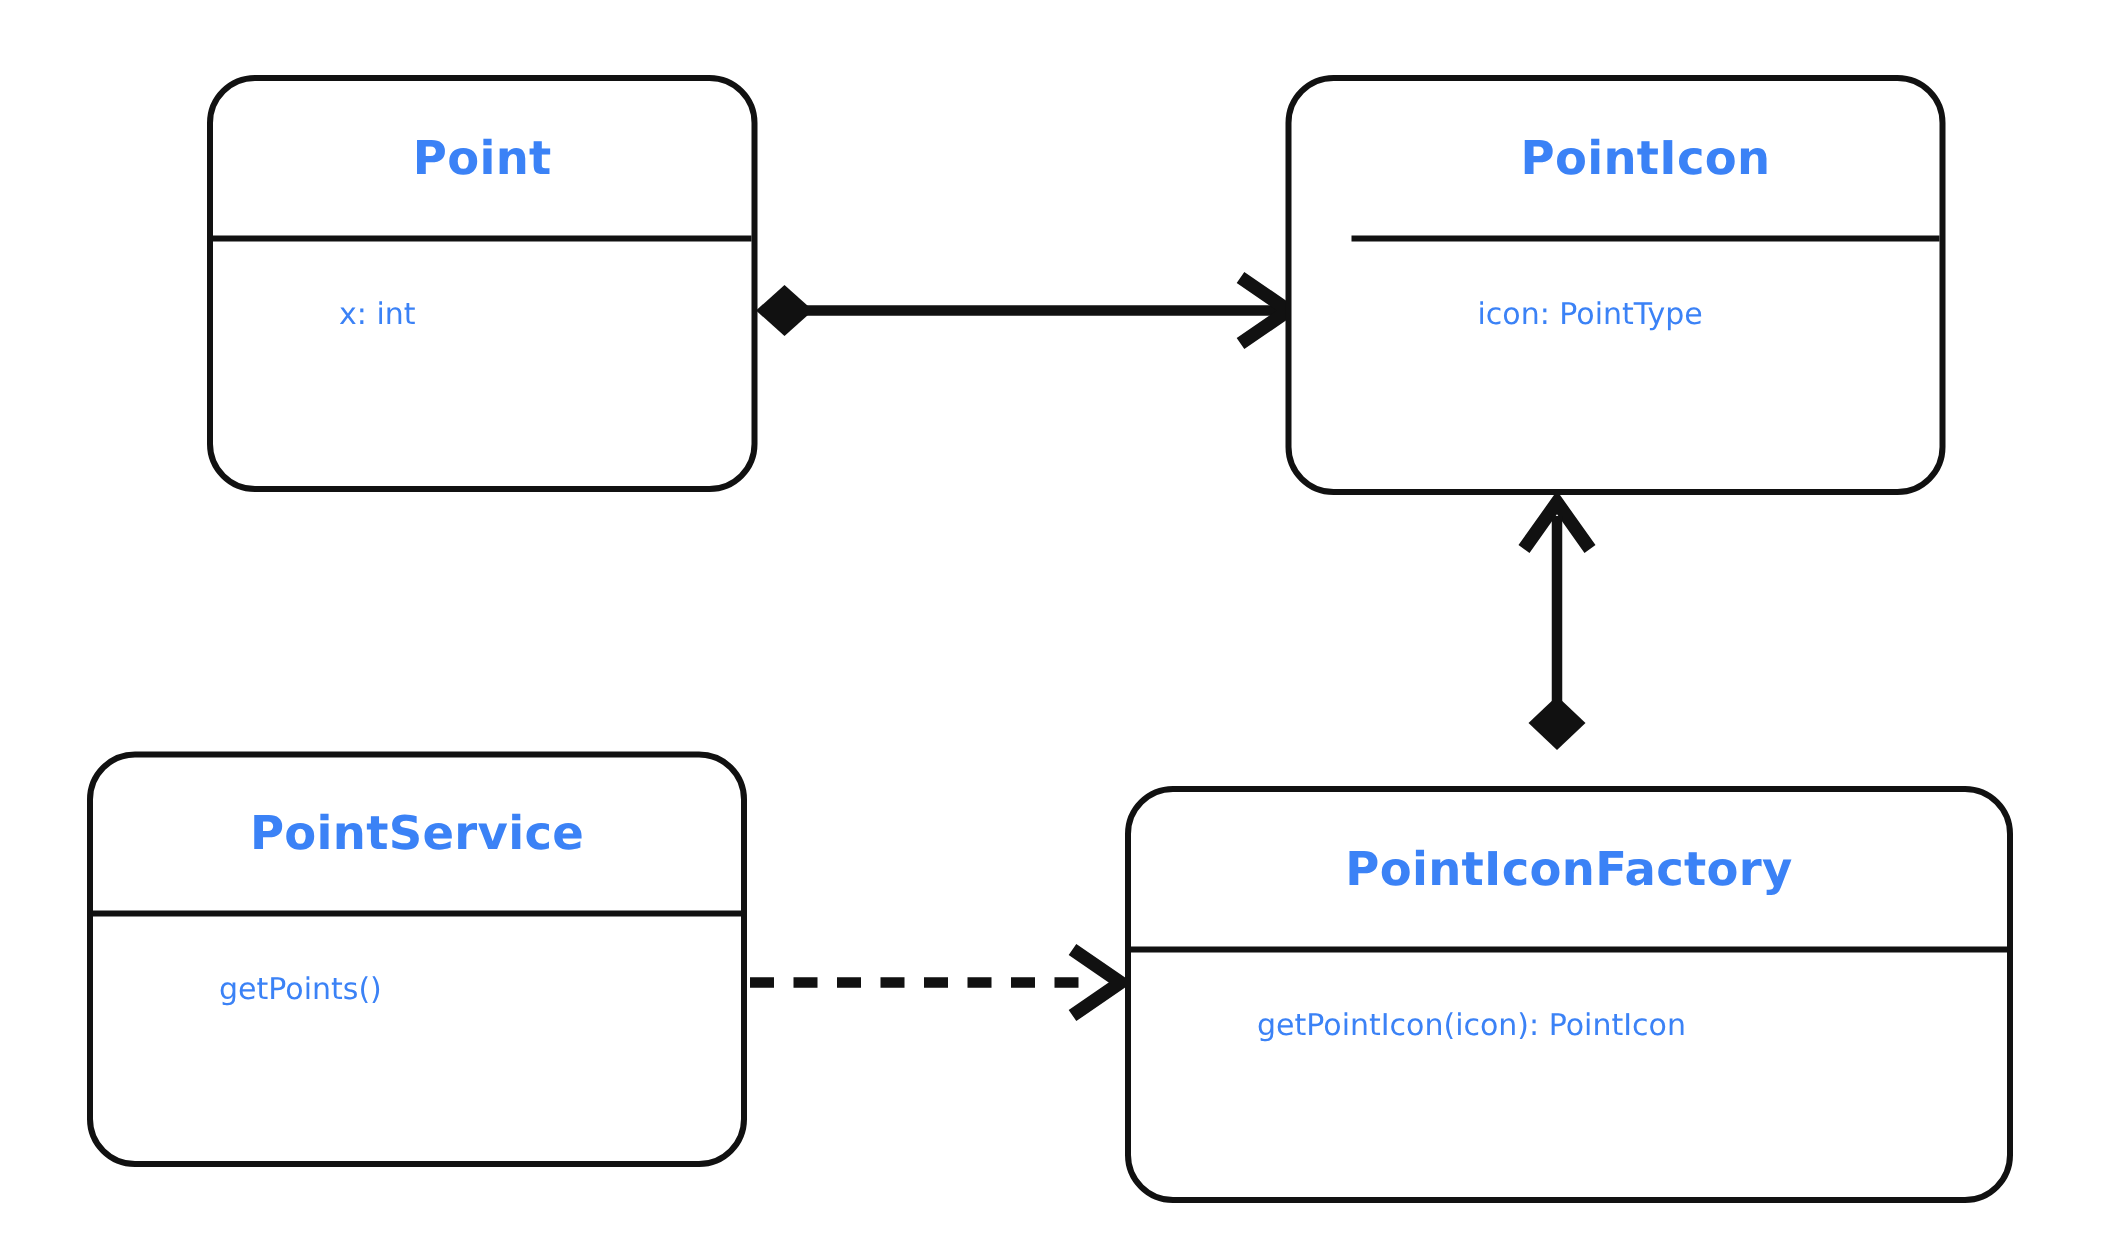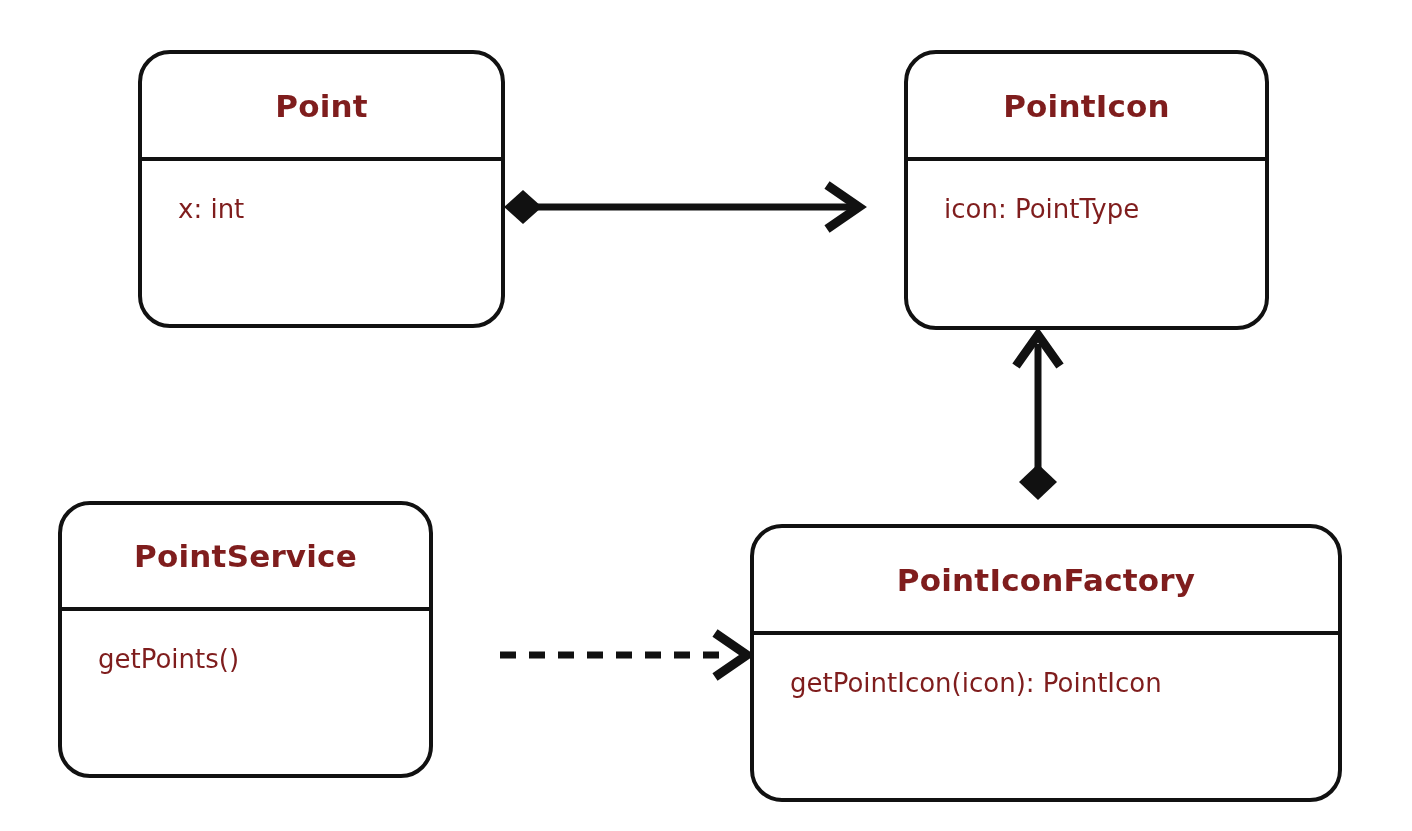--- a/index.html
+++ b/index.html
@@ -6,21 +6,21 @@
     margin: 0;
     padding: 0;
     background: #ffffff;
   }
   .canvas {
     position: relative;
     width: 1412px;
     height: 831px;
     background: #ffffff;
     font-family: "DejaVu Sans", "Liberation Sans", sans-serif;
-    color: #7f1d1d;
+    color: #3b82f6;
     overflow: hidden;
   }
   .connectors {
     position: absolute;
     left: 0;
     top: 0;
     width: 1412px;
     height: 831px;
     pointer-events: none;
   }
@@ -39,31 +39,32 @@
     display: flex;
     align-items: center;
     justify-content: center;
     font-size: 31px;
     font-weight: 700;
     letter-spacing: 0.2px;
   }
   .class-body {
     box-sizing: border-box;
     padding: 22px 18px 0 36px;
-    font-size: 26px;
+    font-size: 20px;
     font-weight: 500;
     line-height: 53px;
     white-space: nowrap;
+    margin-left: 48px;
   }
   
   #box-point            { left: 138px; top: 50px;  width: 367px; height: 278px; }
   #box-point            .class-header { height: 107px; }
-  #box-pointicon        { left: 904px; top: 50px;  width: 365px; height: 280px; }
+  #box-pointicon        { left: 857px; top: 50px;  width: 440px; height: 280px; padding-left: 40px; }
   #box-pointicon        .class-header { height: 107px; }
-  #box-pointservice     { left: 58px;  top: 501px; width: 375px; height: 277px; }
+  #box-pointservice     { left: 58px;  top: 501px; width: 440px; height: 277px; }
   #box-pointservice     .class-header { height: 106px; }
   #box-pointiconfactory { left: 750px; top: 524px; width: 592px; height: 278px; }
   #box-pointiconfactory .class-header { height: 107px; }
 </style>
 </head>
 <body>
 
 <div class="canvas">
 
   <svg class="connectors" viewBox="0 0 1412 831" xmlns="http://www.w3.org/2000/svg">

